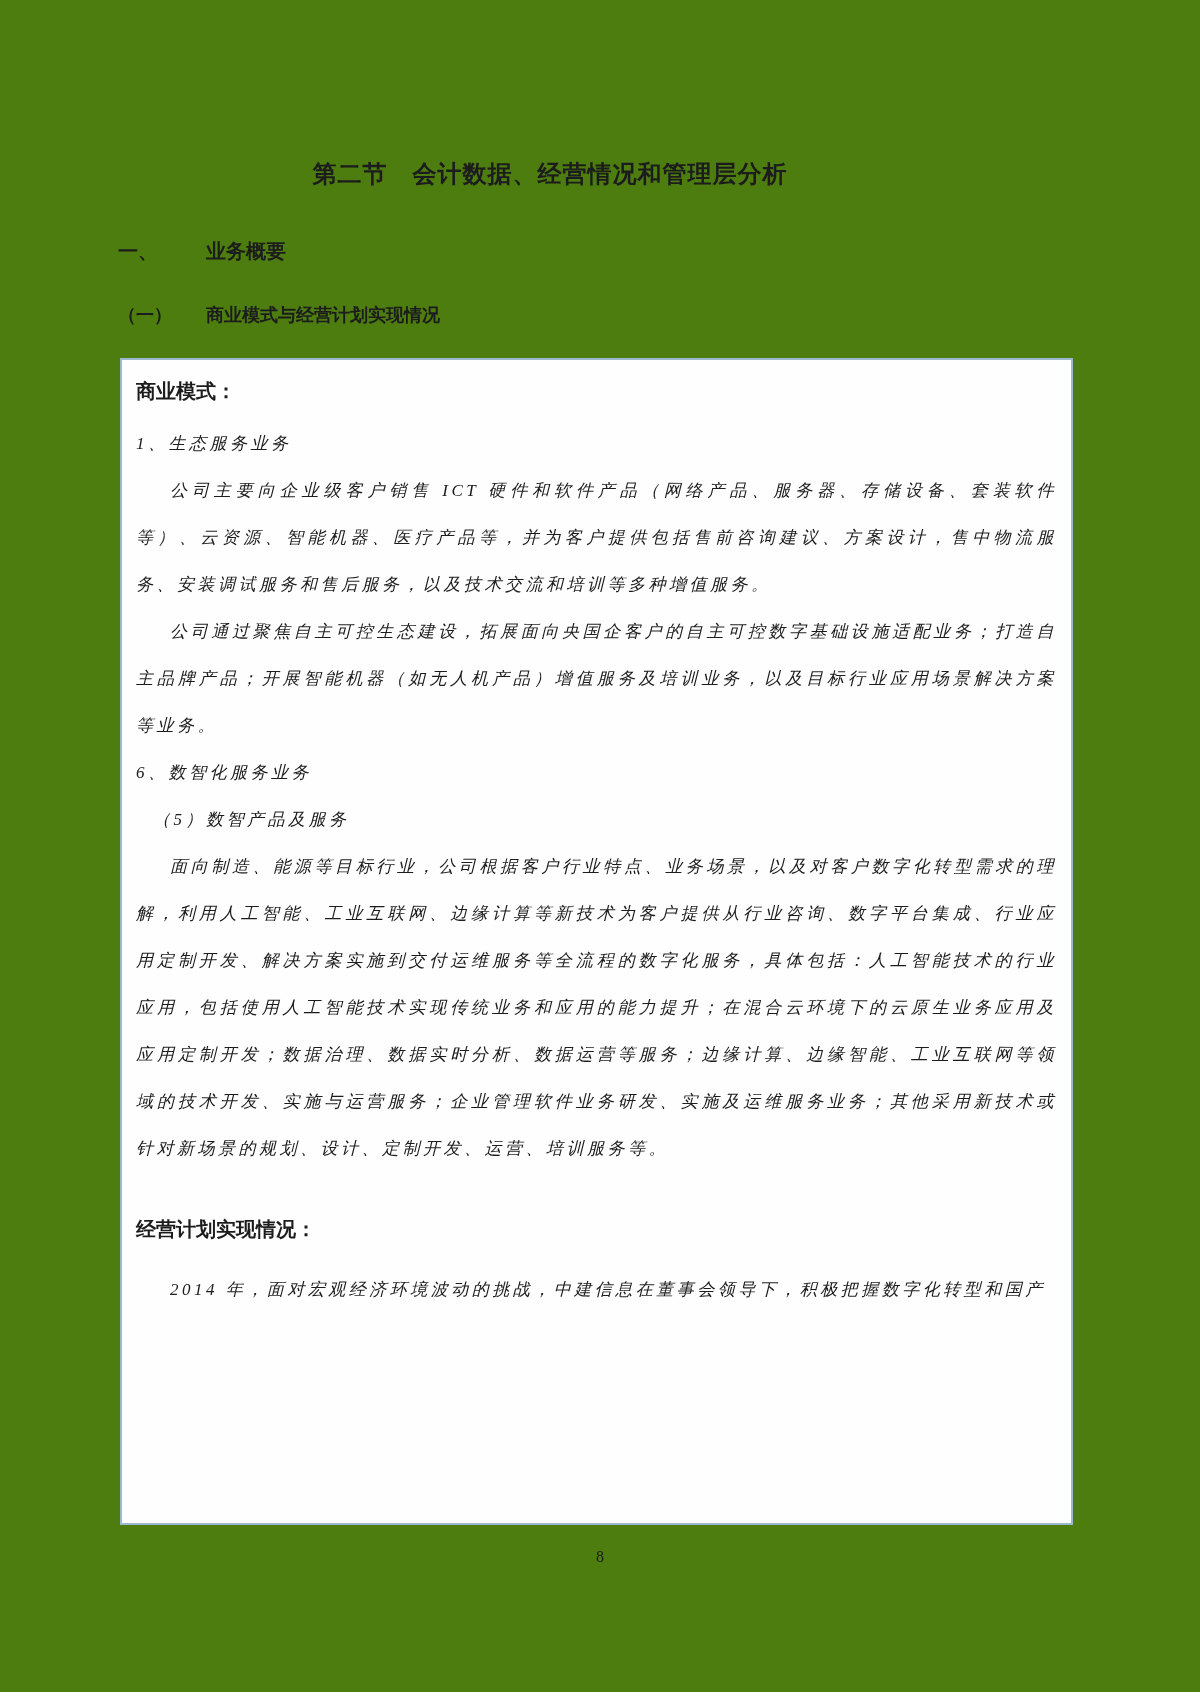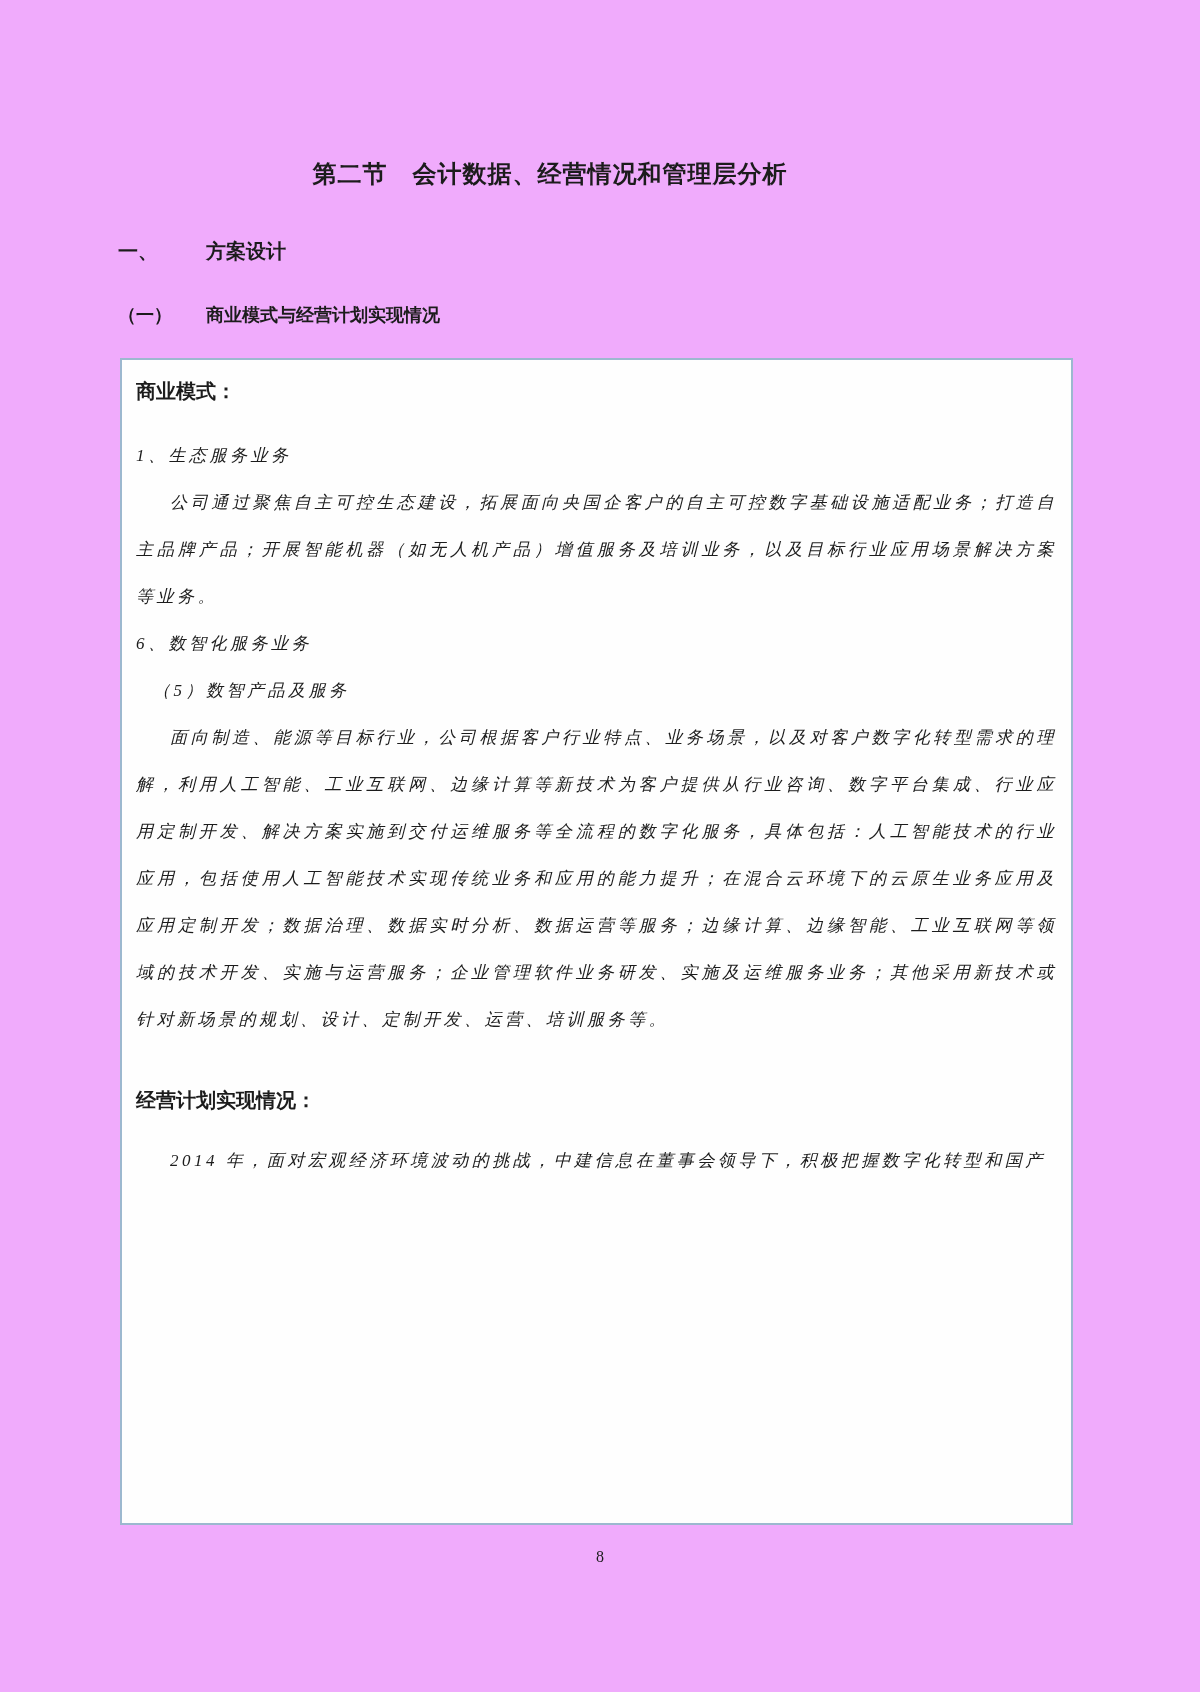--- a/index.html
+++ b/index.html
@@ -5,21 +5,21 @@
   html, body {
     margin: 0;
     padding: 0;
     background: #ffffff;
   }
   .page {
     position: relative;
     width: 1200px;
     height: 1692px;
     margin: 0 auto;
-    background: #f0abfc;
+    background: #4d7c0f;
     color: #1c1c1c;
     font-family: "Liberation Serif", "DejaVu Serif", serif;
     overflow: hidden;
   }
   .doc-title {
     position: absolute;
     top: 158px;
     left: 0;
     width: 1100px;
     text-align: center;
@@ -50,21 +50,21 @@
     background: #fefefe;
     padding: 2px 14px 0 14px;
     overflow: hidden;
   }
   .bx-heading {
     font-family: "Liberation Sans", "DejaVu Sans", sans-serif;
     font-weight: bold;
     font-size: 20px;
     line-height: 30px;
     margin-top: 14px;
-    margin-bottom: 26px;
+    margin-bottom: 14px;
   }
   .bx-heading.second {
     margin-top: 42px;
     margin-bottom: 22px;
   }
   .bx-item, .bx-subitem, .bx-para {
     font-size: 17px;
     line-height: 47px;
     letter-spacing: 3.5px;
     margin: 0;
@@ -87,33 +87,34 @@
 </style>
 </head>
 <body>
 
 <div class="page" style="color: rgb(28, 28, 28);">
 
   <div class="doc-title">第二节　会计数据、经营情况和管理层分析</div>
 
   <div class="sec-heading level1">
     <span class="sec-num">一、</span>
-    <span>方案设计</span>
+    <span>业务概要</span>
   </div>
 
   <div class="sec-heading level2">
     <span class="sec-num">（一）</span>
     <span>商业模式与经营计划实现情况</span>
   </div>
 
   <div class="content-box">
     <div class="bx-heading">商业模式：</div>
 
     <div class="bx-item">1、生态服务业务</div>
 
+    <p class="bx-para">公司主要向企业级客户销售 ICT 硬件和软件产品（网络产品、服务器、存储设备、套装软件等）、云资源、智能机器、医疗产品等，并为客户提供包括售前咨询建议、方案设计，售中物流服务、安装调试服务和售后服务，以及技术交流和培训等多种增值服务。</p>
 
     <p class="bx-para">公司通过聚焦自主可控生态建设，拓展面向央国企客户的自主可控数字基础设施适配业务；打造自主品牌产品；开展智能机器（如无人机产品）增值服务及培训业务，以及目标行业应用场景解决方案等业务。</p>
 
     <div class="bx-item">6、数智化服务业务</div>
 
     <div class="bx-subitem">（5）数智产品及服务</div>
 
     <p class="bx-para">面向制造、能源等目标行业，公司根据客户行业特点、业务场景，以及对客户数字化转型需求的理解，利用人工智能、工业互联网、边缘计算等新技术为客户提供从行业咨询、数字平台集成、行业应用定制开发、解决方案实施到交付运维服务等全流程的数字化服务，具体包括：人工智能技术的行业应用，包括使用人工智能技术实现传统业务和应用的能力提升；在混合云环境下的云原生业务应用及应用定制开发；数据治理、数据实时分析、数据运营等服务；边缘计算、边缘智能、工业互联网等领域的技术开发、实施与运营服务；企业管理软件业务研发、实施及运维服务业务；其他采用新技术或针对新场景的规划、设计、定制开发、运营、培训服务等。</p>
 
 

